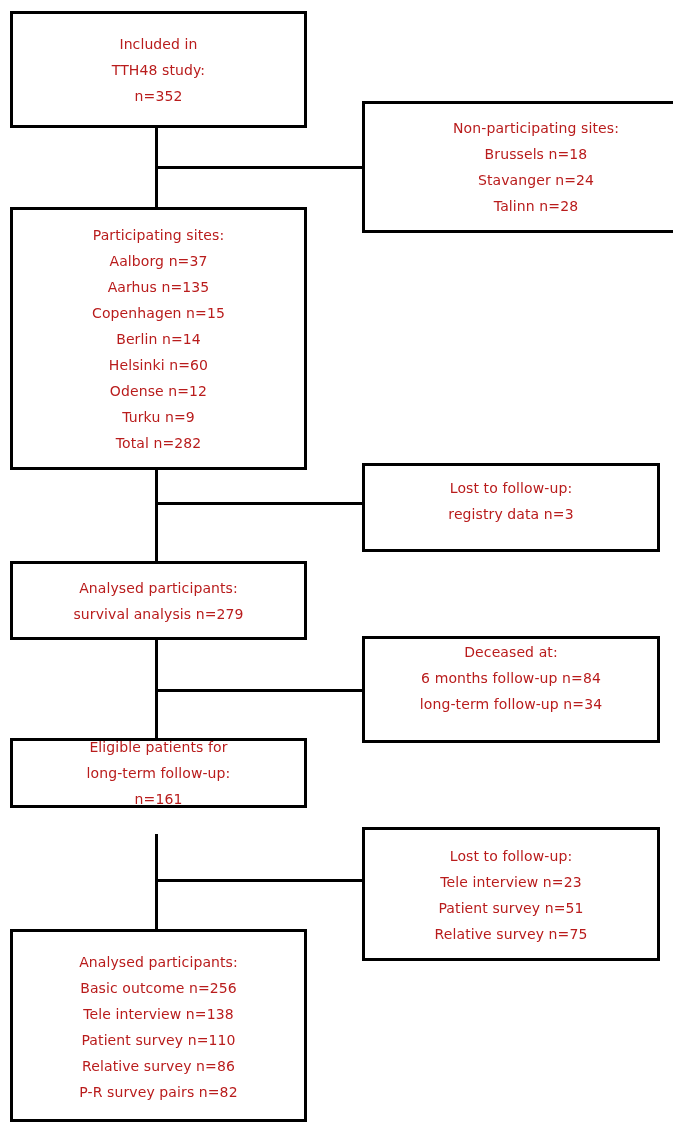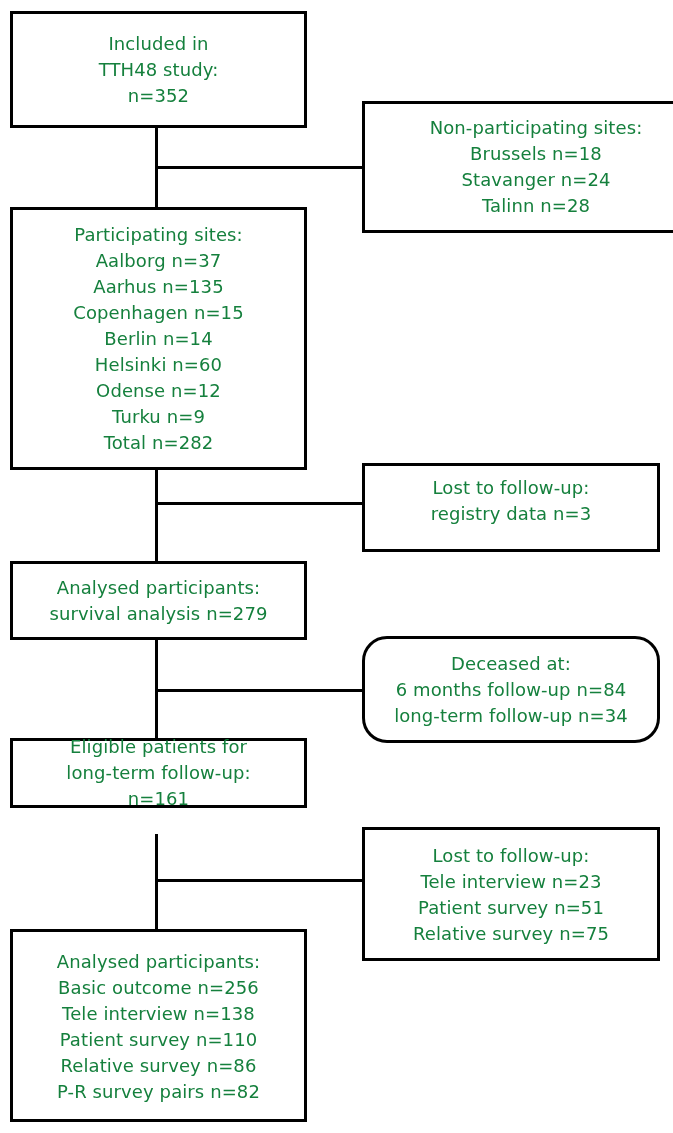--- a/index.html
+++ b/index.html
@@ -26,23 +26,23 @@
     display: flex;
     flex-direction: column;
     justify-content: center;
     align-items: center;
     z-index: 2;
   }
   .box.align-top {
     justify-content: flex-start;
   }
   .box-text {
-    font-size: 18px;
+    font-size: 14px;
     line-height: 26px;
-    color: #15803d;
+    color: #b91c1c;
     text-align: center;
     white-space: pre;
     letter-spacing: 0.1px;
   }
   .connector {
     position: absolute;
     background: #000000;
     z-index: 1;
   }
   .connector.v {
@@ -116,21 +116,21 @@
 Brussels n=18
 Stavanger n=24
 Talinn n=28</div>
   </div>
 
   <div class="box align-top" style="left:362px; top:463px; width:298px; height:89px; padding-top:9px;">
     <div class="box-text">Lost to follow-up:
 registry data n=3</div>
   </div>
 
-  <div class="box align-top" style="left:362px; top:636px; width:298px; height:107px; padding-top:12px;border-radius:25px;">
+  <div class="box align-top" style="left:362px; top:636px; width:298px; height:107px; ">
     <div class="box-text">Deceased at:
 6 months follow-up n=84
 long-term follow-up n=34</div>
   </div>
 
   <div class="box align-top" style="left:362px; top:827px; width:298px; height:134px; padding-top:13px;">
     <div class="box-text">Lost to follow-up:
 Tele interview n=23
 Patient survey n=51
 Relative survey n=75</div>

